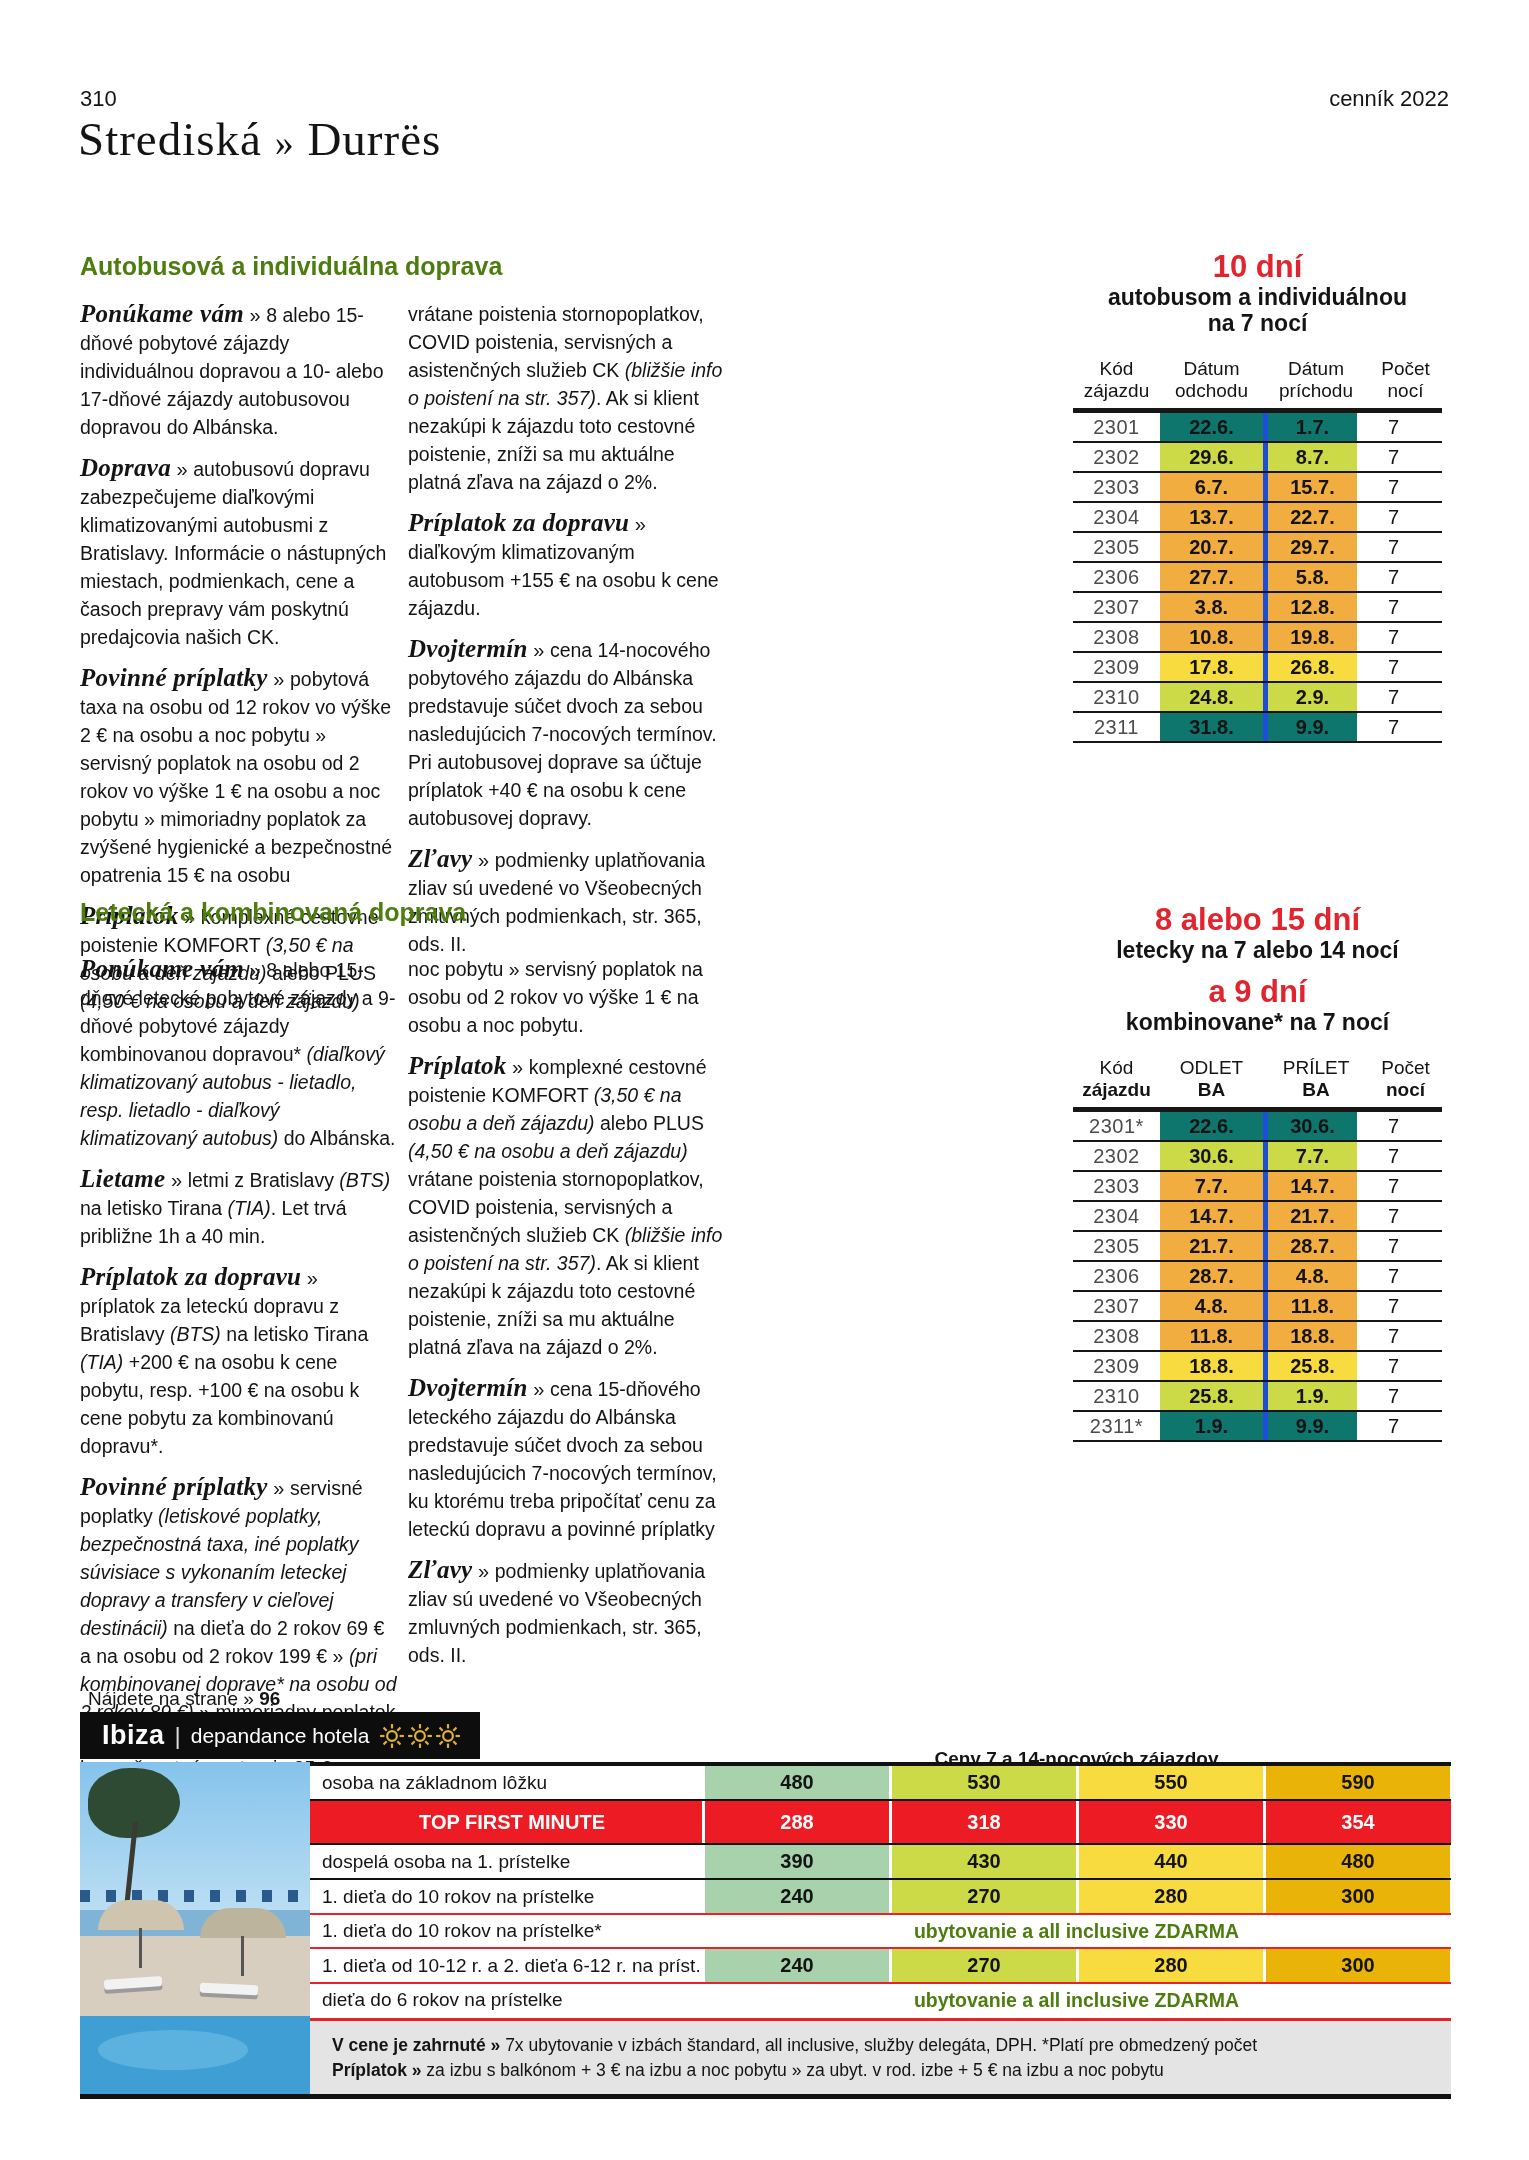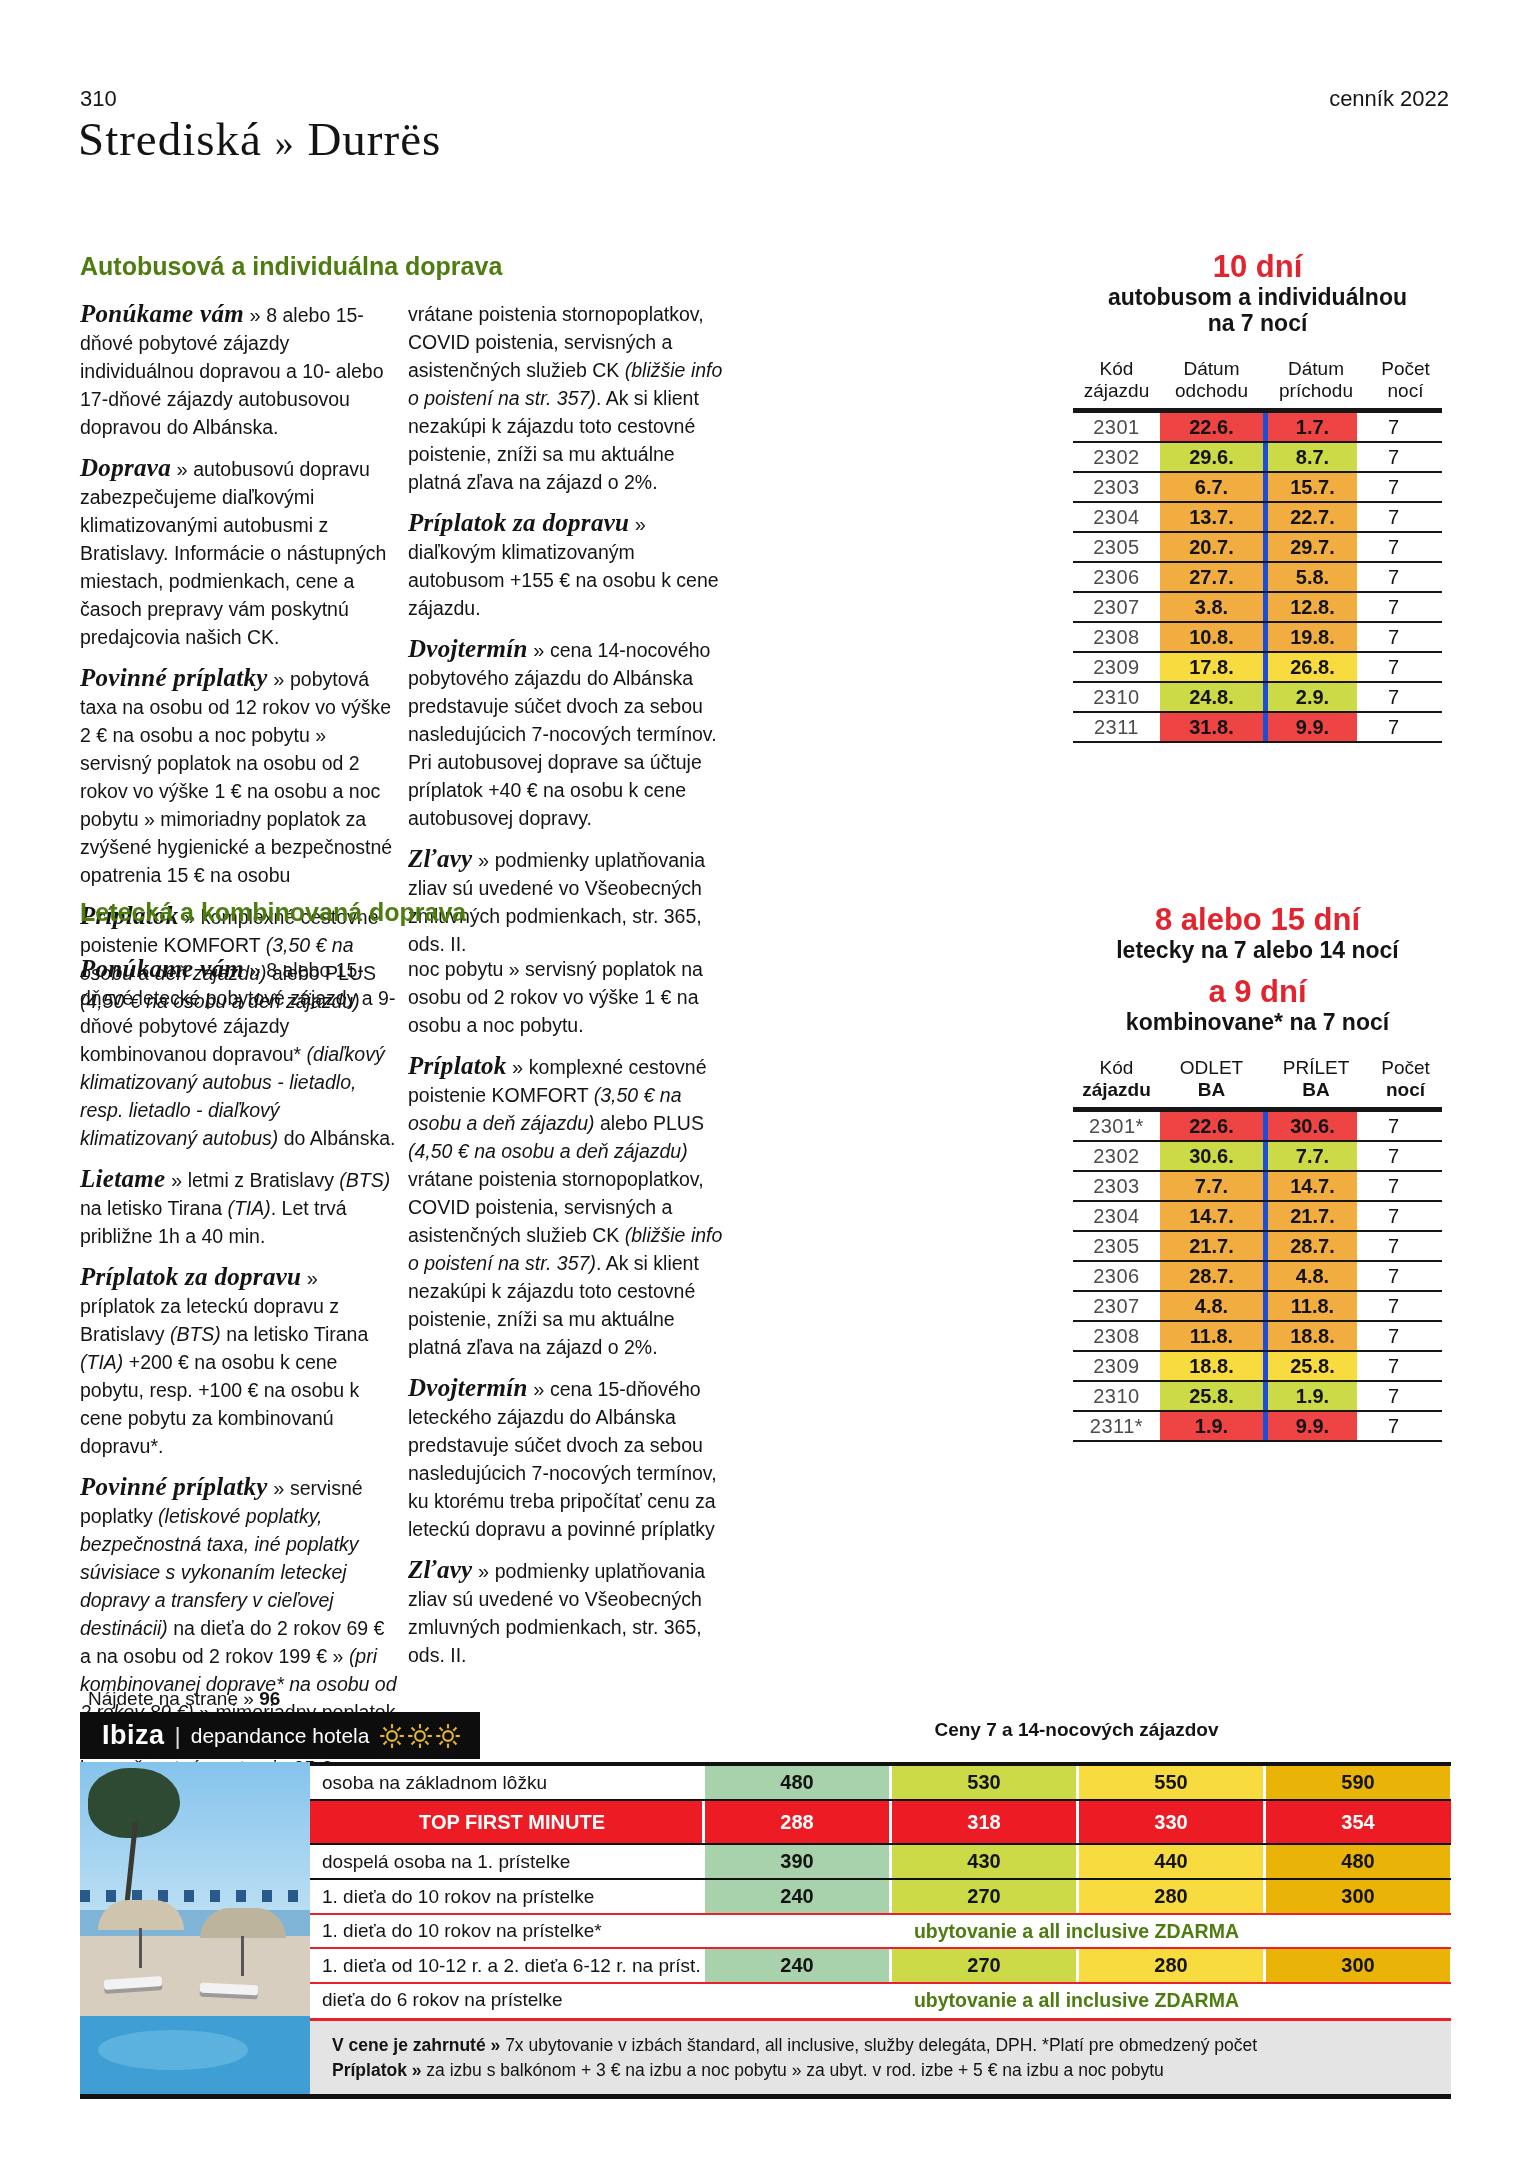--- a/index.html
+++ b/index.html
@@ -33,32 +33,32 @@
   .dhdr .dh{font-size:19px;line-height:22px;}
   .dhdr .dh .b{font-weight:bold;}
   .dh.c0{width:87px;} .dh.c1{width:103px;} .dh.c2{width:106px;} .dh.c3{width:73px;}
   .drow{display:flex;height:28px;border-top:2px solid #161616;}
   .drow:first-of-type{border-top:none;}
   .dc{display:flex;align-items:center;justify-content:center;height:100%;box-sizing:border-box;}
   .dc.code{width:87px;color:#4c4c4c;letter-spacing:.5px;}
   .dc.dep{width:103px;font-weight:bold;}
   .dc.arr{width:94px;font-weight:bold;border-left:5px solid #1d4ed8;}
   .dc.nts{width:73px;}
-  .green{background:#ef4444;} .lime{background:#ccda48;} .yellow{background:#f8dc3f;} .orange{background:#f2ad41;}
+  .green{background:#0f766e;} .lime{background:#ccda48;} .yellow{background:#f8dc3f;} .orange{background:#f2ad41;}
   
   .hotel{position:absolute;left:80px;top:1688px;width:1371px;height:411px;}
   .find{position:absolute;left:8px;top:0;font-size:19px;}
   .hbar{position:absolute;left:0;top:24px;width:400px;height:47px;background:#0d0d0d;color:#fff;
         display:flex;align-items:center;padding-left:22px;box-sizing:border-box;}
   .hname{font-size:27px;font-weight:bold;letter-spacing:.5px;}
   .hsep{font-size:24px;font-weight:300;margin:0 10px;color:#ddd;}
   .hsub{font-size:21px;}
   .suns{display:flex;margin-left:10px;gap:2px;}
   .suns svg{display:block;}
-  .ptitle{position:absolute;left:622px;top:31px;width:749px;text-align:center;font-size:19px;font-weight:bold;}
+  .ptitle{position:absolute;left:622px;top:60px;width:749px;text-align:center;font-size:19px;font-weight:bold;}
   .htable{position:absolute;left:230px;top:74px;width:1141px;border-top:4px solid #111;}
   .hrow2{display:flex;align-items:stretch;}
   .hrow2.normal{height:33px;} .hrow2.red{height:42px;} .hrow2.free{height:32px;}
   .btb{border-top:2px solid #111;} .btr{border-top:2px solid #e8212b;}
   .hlabel{width:392px;box-sizing:border-box;padding-left:12px;display:flex;align-items:center;font-size:19px;background:#fff;}
   .hval{width:187px;box-sizing:border-box;display:flex;align-items:center;justify-content:center;
         font-size:20px;font-weight:bold;border-left:3px solid #fff;}
   .normal .hval.v0{background:#a7d2ab;} .normal .hval.v1{background:#ccda48;}
   .normal .hval.v2{background:#f8dc3f;} .normal .hval.v3{background:#eab308;}
   .hrow2.red{background:#ed1c24;}

